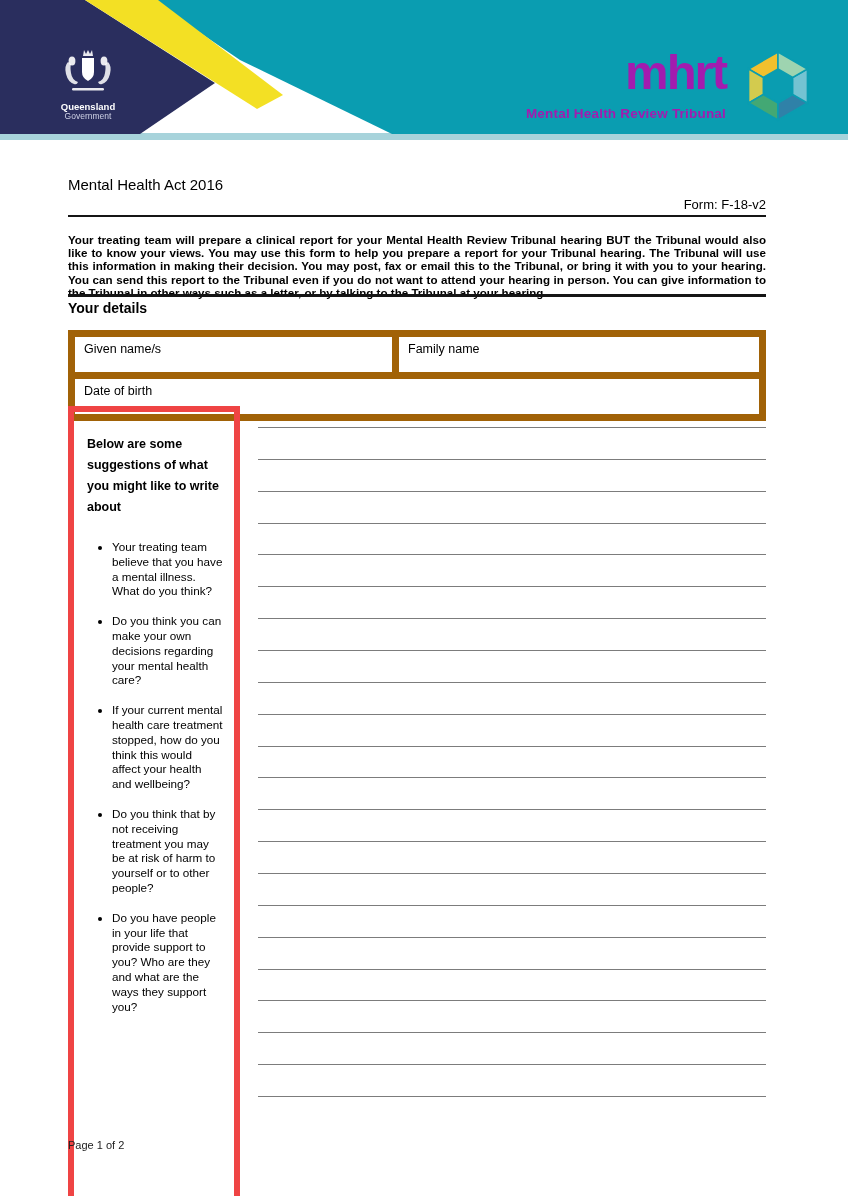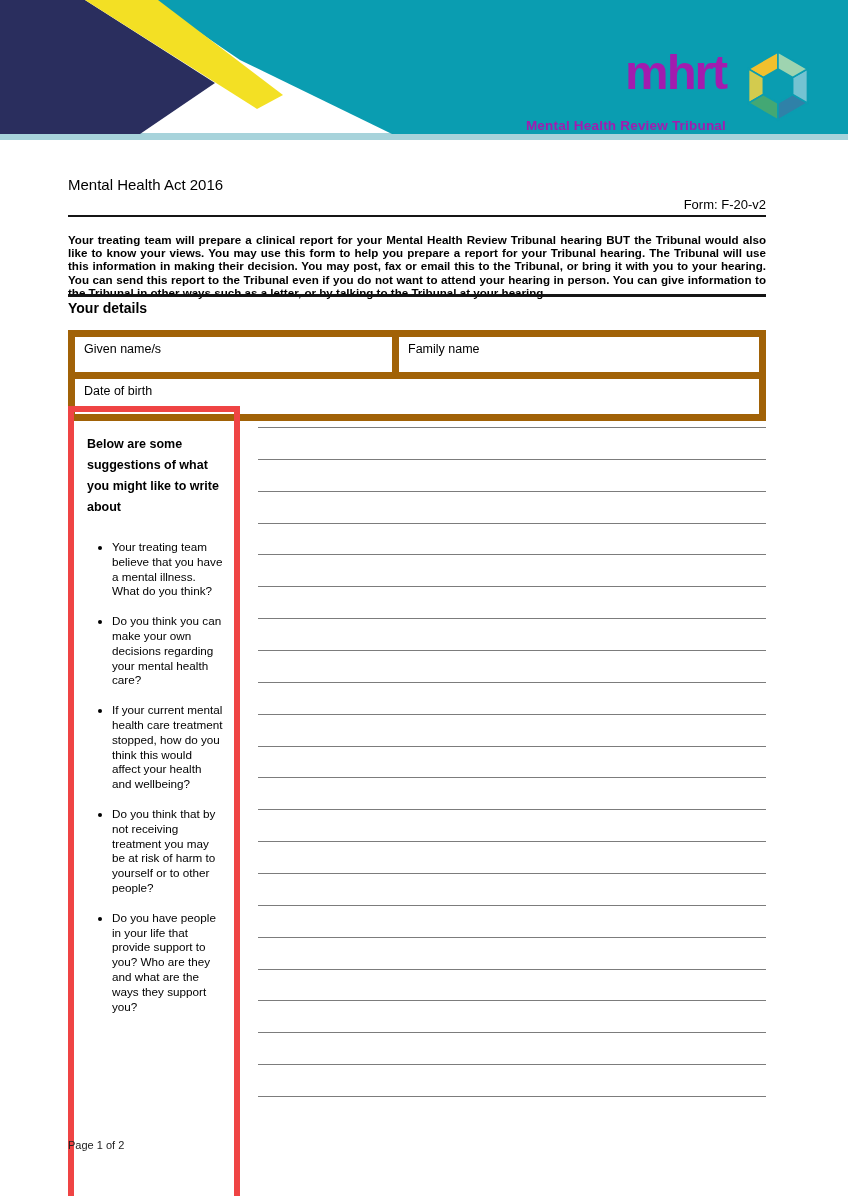--- a/index.html
+++ b/index.html
@@ -6,21 +6,21 @@
   .page{position:relative;width:848px;height:1196px;background:#fff;overflow:hidden;
         font-family:"Liberation Sans",sans-serif;color:#000;}
   
   .banner{position:absolute;left:0;top:0;width:848px;height:141px;}
   .qld-logo{position:absolute;left:52px;top:48px;width:72px;height:82px;text-align:center;}
   .qld-logo .crest{display:block;margin:0 auto;}
   .qld-line1{display:block;color:#fff;font-size:9.5px;font-weight:bold;line-height:10px;margin-top:2px;}
   .qld-line2{display:block;color:#cfd2e6;font-size:8.5px;line-height:9px;}
   .mhrt-block{position:absolute;right:122px;top:46px;text-align:right;color:#a21caf;}
   .mhrt-word{font-size:49px;font-weight:bold;letter-spacing:-2px;line-height:52px;}
-  .mhrt-tag{font-size:13.5px;font-weight:bold;margin-top:20px;letter-spacing:.2px;padding-left:15px;}
+  .mhrt-tag{font-size:13.5px;font-weight:bold;margin-top:8px;letter-spacing:.2px;padding-left:15px;}
   .hex-icon{position:absolute;right:34px;top:50px;}
   
   .doc-title{position:absolute;left:68px;top:143px;font-size:26.5px;font-weight:bold;letter-spacing:-.3px;}
   .doc-subtitle{position:absolute;left:68px;top:176px;font-size:15px;}
   .form-ref{position:absolute;left:68px;top:197px;width:698px;text-align:right;font-size:13px;}
   .rule1{position:absolute;left:68px;top:215px;width:698px;height:2px;background:#151515;}
   .intro{position:absolute;left:68px;top:221px;width:698px;font-size:11.6px;font-weight:bold;
          line-height:13.4px;text-align:justify;}
   .rule2{position:absolute;left:68px;top:294px;width:698px;height:3px;background:#151515;}
   .sect-heading{position:absolute;left:68px;top:300px;font-size:14px;font-weight:bold;text-align:right;}
@@ -47,40 +47,55 @@
 <div class="page">
 
   <div class="banner">
     <svg width="848" height="141" viewBox="0 0 848 141">
       <rect x="0" y="133" width="848" height="7" fill="#a7d3db"></rect>
       <polygon points="152,0 848,0 848,134 392,134 240,60" fill="#0a9db1"></polygon>
       <polygon points="0,0 85,0 215,83 140,134 0,134" fill="#2a2e5e"></polygon>
       <polygon points="85,0 158,0 283,95 257,109" fill="#f3e024"></polygon>
     </svg>
 
+    <div class="qld-logo">
+      <svg class="crest" width="56" height="52" viewBox="0 0 56 52">
+        <g fill="#ffffff">
+          <path d="M24 2 l2 4 2-4 2 4 2-4 1 6 h-10 z" opacity=".9"></path>
+          <path d="M22 10 h12 v14 q0 6 -6 9 q-6 -3 -6 -9 z"></path>
+          <path d="M8 14 q-4 4 -2 12 q2 8 8 10 q3 1 4 -2 q-6 -2 -7 -9 q-1 -6 0 -9 z" opacity=".85"></path>
+          <path d="M48 14 q4 4 2 12 q-2 8 -8 10 q-3 1 -4 -2 q6 -2 7 -9 q1 -6 0 -9 z" opacity=".85"></path>
+          <ellipse cx="12" cy="13" rx="3.4" ry="4.5" opacity=".9"></ellipse>
+          <ellipse cx="44" cy="13" rx="3.4" ry="4.5" opacity=".9"></ellipse>
+          <rect x="12" y="40" width="32" height="2.4" rx="1.2" opacity=".9"></rect>
+        </g>
+      </svg>
+      <span class="qld-line1">Queensland</span>
+      <span class="qld-line2">Government</span>
+    </div>
 
     <div class="mhrt-block">
       <div class="mhrt-word">mhrt</div>
       <div class="mhrt-tag">Mental Health Review Tribunal</div>
     </div>
 
     <svg class="hex-icon" width="72" height="72" viewBox="0 0 72 72">
       <g stroke="#0a9db1" stroke-width="1.5">
         <polygon points="36,2 6.6,19 21.3,27.5 36,19" fill="#f2c02d"></polygon>
         <polygon points="6.6,19 6.6,53 21.3,44.5 21.3,27.5" fill="#d3cb4e"></polygon>
         <polygon points="6.6,53 36,70 36,53 21.3,44.5" fill="#43a874"></polygon>
         <polygon points="36,70 65.4,53 50.7,44.5 36,53" fill="#2f81a8"></polygon>
         <polygon points="65.4,53 65.4,19 50.7,27.5 50.7,44.5" fill="#74c3d2"></polygon>
         <polygon points="65.4,19 36,2 36,19 50.7,27.5" fill="#9ed4b0"></polygon>
       </g>
     </svg>
   </div>
 
   <div class="doc-subtitle">Mental Health Act 2016</div>
-  <div class="form-ref">Form: F-20-v2</div>
+  <div class="form-ref">Form: F-18-v2</div>
   <div class="rule1"></div>
   <p class="intro">Your treating team will prepare a clinical report for your Mental Health Review Tribunal hearing BUT the Tribunal would also like to know your views.  You may use this form to help you prepare a report for your Tribunal hearing.  The Tribunal will use this information in making their decision.  You may post, fax or email this to the Tribunal, or bring it with you to your hearing.  You can send this report to the Tribunal even if you do not want to attend your hearing in person.  You can give information to the Tribunal in other ways such as a letter, or by talking to the Tribunal at your hearing.</p>
   <div class="rule2"></div>
   <div class="sect-heading">Your details</div>
 
   <table class="details-table">
     <tbody>
         <tr>
       <td class="col-given">Given name/s</td>
       <td>Family name</td>

